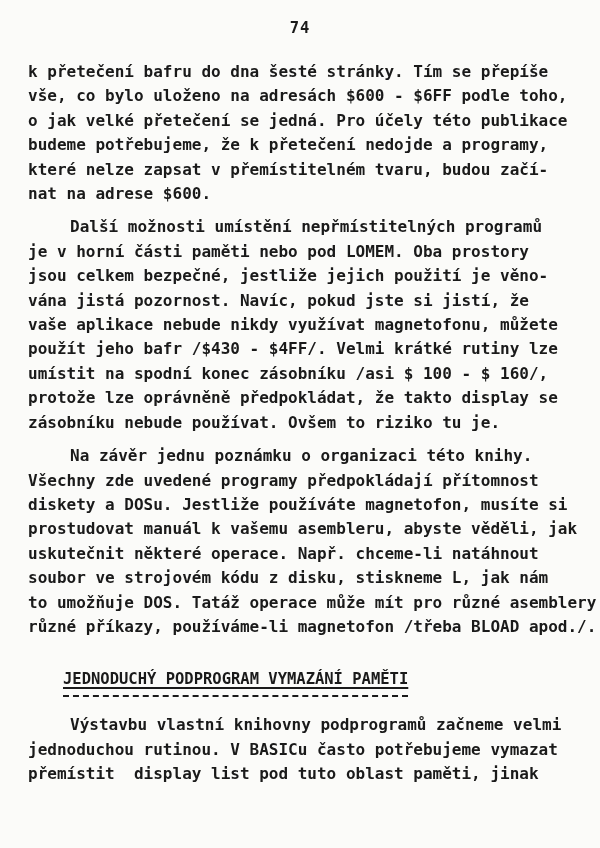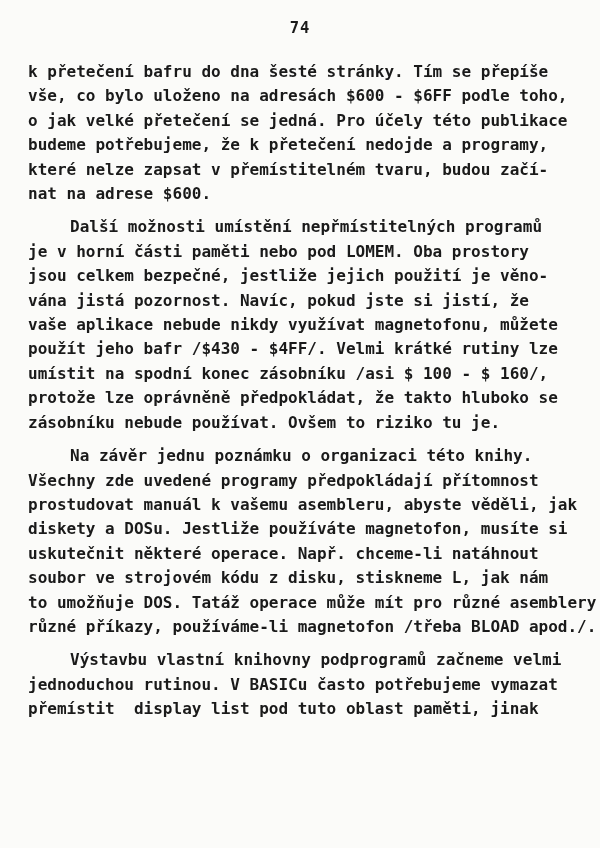--- a/index.html
+++ b/index.html
@@ -79,35 +79,38 @@
     </div>
 
     <div class="para">
       <div class="line indent">Další možnosti umístění nepřmístitelných programů</div>
       <div class="line">je v horní části paměti nebo pod LOMEM. Oba prostory</div>
       <div class="line">jsou celkem bezpečné, jestliže jejich použití je věno-</div>
       <div class="line">vána jistá pozornost. Navíc, pokud jste si jistí, že</div>
       <div class="line">vaše aplikace nebude nikdy využívat magnetofonu, můžete</div>
       <div class="line">použít jeho bafr /$430 - $4FF/. Velmi krátké rutiny lze</div>
       <div class="line">umístit na spodní konec zásobníku /asi $ 100 - $ 160/,</div>
-      <div class="line">protože lze oprávněně předpokládat, že takto hluboko se</div>
+      <div class="line">protože lze oprávněně předpokládat, že takto display se</div>
       <div class="line">zásobníku nebude používat. Ovšem to riziko tu je.</div>
     </div>
 
     <div class="para">
       <div class="line indent">Na závěr jednu poznámku o organizaci této knihy.</div>
       <div class="line">Všechny zde uvedené programy předpokládají přítomnost</div>
+      <div class="line">diskety a DOSu. Jestliže používáte magnetofon, musíte si</div>
       <div class="line">prostudovat manuál k vašemu asembleru, abyste věděli, jak</div>
-      <div class="line">diskety a DOSu. Jestliže používáte magnetofon, musíte si</div>
       <div class="line">uskutečnit některé operace. Např. chceme-li natáhnout</div>
       <div class="line">soubor ve strojovém kódu z disku, stiskneme L, jak nám</div>
       <div class="line">to umožňuje DOS. Tatáž operace může mít pro různé asemblery</div>
       <div class="line">různé příkazy, používáme-li magnetofon /třeba BLOAD apod./.</div>
     </div>
 
+    <div class="section-heading">
+      <span class="underlined">JEDNODUCHÝ PODPROGRAM VYMAZÁNÍ PAMĚTI</span>
+    </div>
 
     <div class="para">
       <div class="line indent">Výstavbu vlastní knihovny podprogramů začneme velmi</div>
       <div class="line">jednoduchou rutinou. V BASICu často potřebujeme vymazat</div>
       <div class="line">přemístit  display list pod tuto oblast paměti, jinak</div>
     </div>
 
   </div>
 </div>
 

